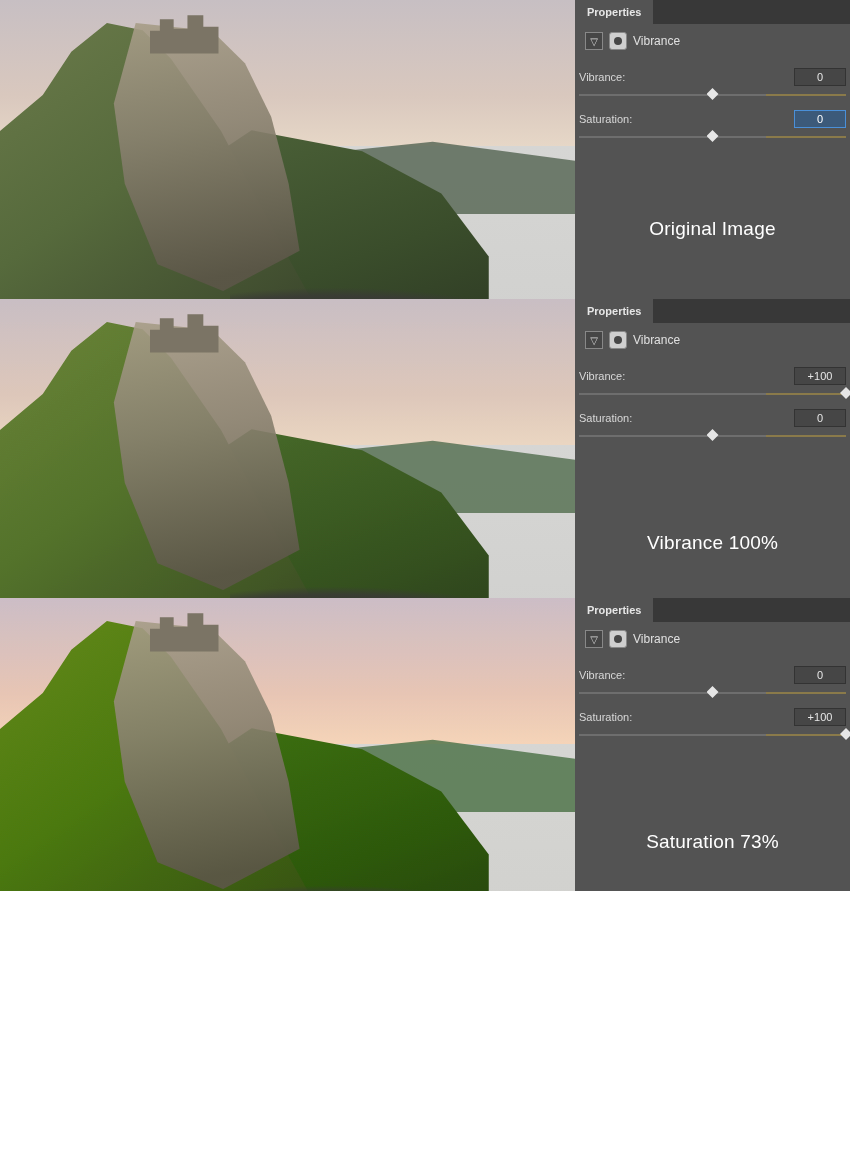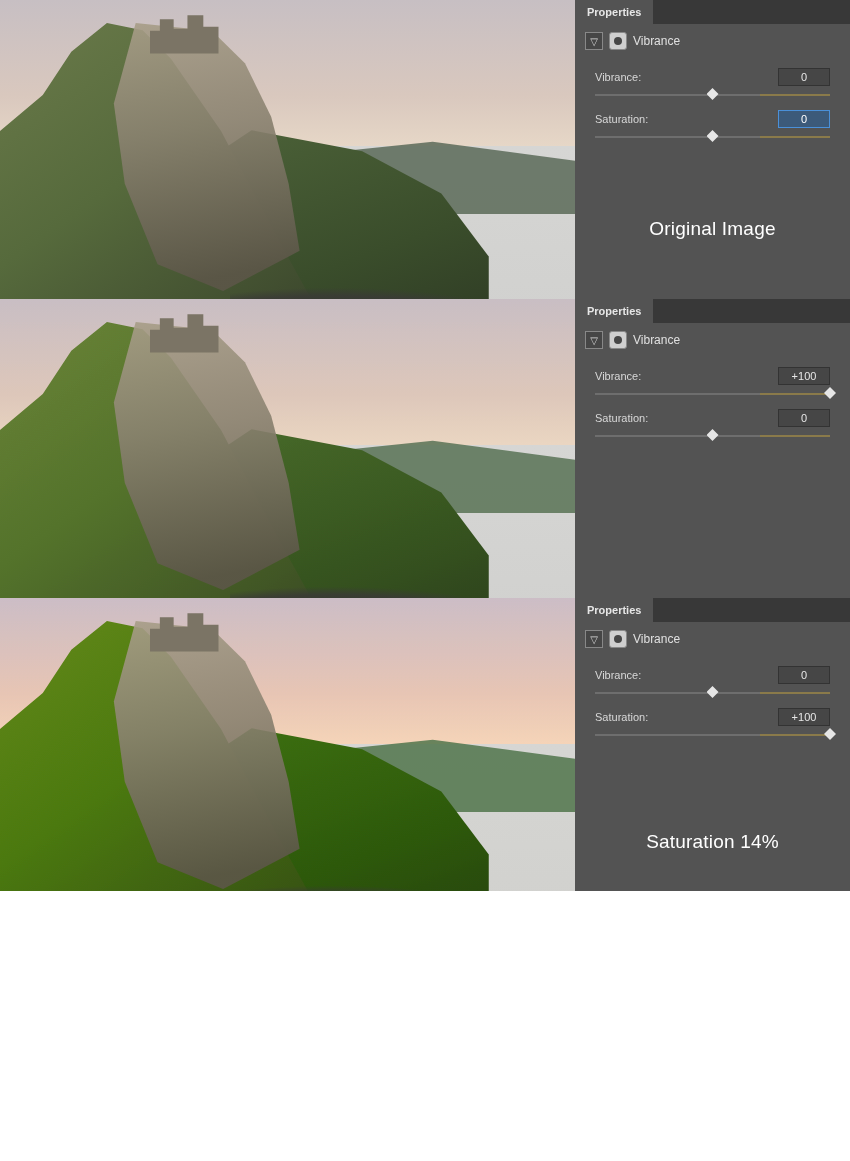--- a/index.html
+++ b/index.html
@@ -129,21 +129,21 @@
     background: #cfcfcf;
     display: flex; align-items: center; justify-content: center;
   }
   .adj-mask::after {
     content: "";
     width: 8px; height: 8px;
     border-radius: 50%;
     background: #464646;
   }
   .adj-title { font-size: 12px; color: #e0e0e0; }
-  .controls { padding: 6px 20px 0; }
+  .controls { padding: 6px 4px 0; }
   .ctrlrow {
     display: flex;
     justify-content: space-between;
     align-items: center;
     margin-top: 8px;
   }
   .ctrl-label { color: #d8d8d8; font-size: 11px; }
   .valbox {
     width: 52px; height: 18px;
     background: #464646;
@@ -343,20 +343,21 @@
         </div>
         <div class="ctrlrow">
           <span class="ctrl-label">Saturation:</span>
           <span class="valbox">0</span>
         </div>
         <div class="slider">
           <div class="track"></div>
           <div class="thumb" style="left: 50%;"></div>
         </div>
       </div>
+      <div class="caption" style="top: 233px;">Vibrance 100%</div>
       <div class="footer">
         <div class="fbtn">
           <svg viewBox="0 0 14 14">
               <path d="M3 11 L8 6 M8 6 L8 2 L12 2 L12 6 Z"></path>
             </svg>
         </div>
         <div class="fbtn">
           <svg viewBox="0 0 14 14">
               <circle cx="5" cy="7" r="3"></circle>
               <circle cx="9" cy="7" r="3"></circle>
@@ -420,21 +421,21 @@
         </div>
         <div class="ctrlrow">
           <span class="ctrl-label">Saturation:</span>
           <span class="valbox">+100</span>
         </div>
         <div class="slider">
           <div class="track"></div>
           <div class="thumb" style="left: 100%;"></div>
         </div>
       </div>
-      <div class="caption" style="top: 233px;">Saturation 14%</div>
+      <div class="caption" style="top: 233px;">Saturation 73%</div>
       <div class="footer">
         <div class="fbtn">
           <svg viewBox="0 0 14 14">
               <path d="M3 11 L8 6 M8 6 L8 2 L12 2 L12 6 Z"></path>
             </svg>
         </div>
         <div class="fbtn">
           <svg viewBox="0 0 14 14">
               <circle cx="5" cy="7" r="3"></circle>
               <circle cx="9" cy="7" r="3"></circle>

